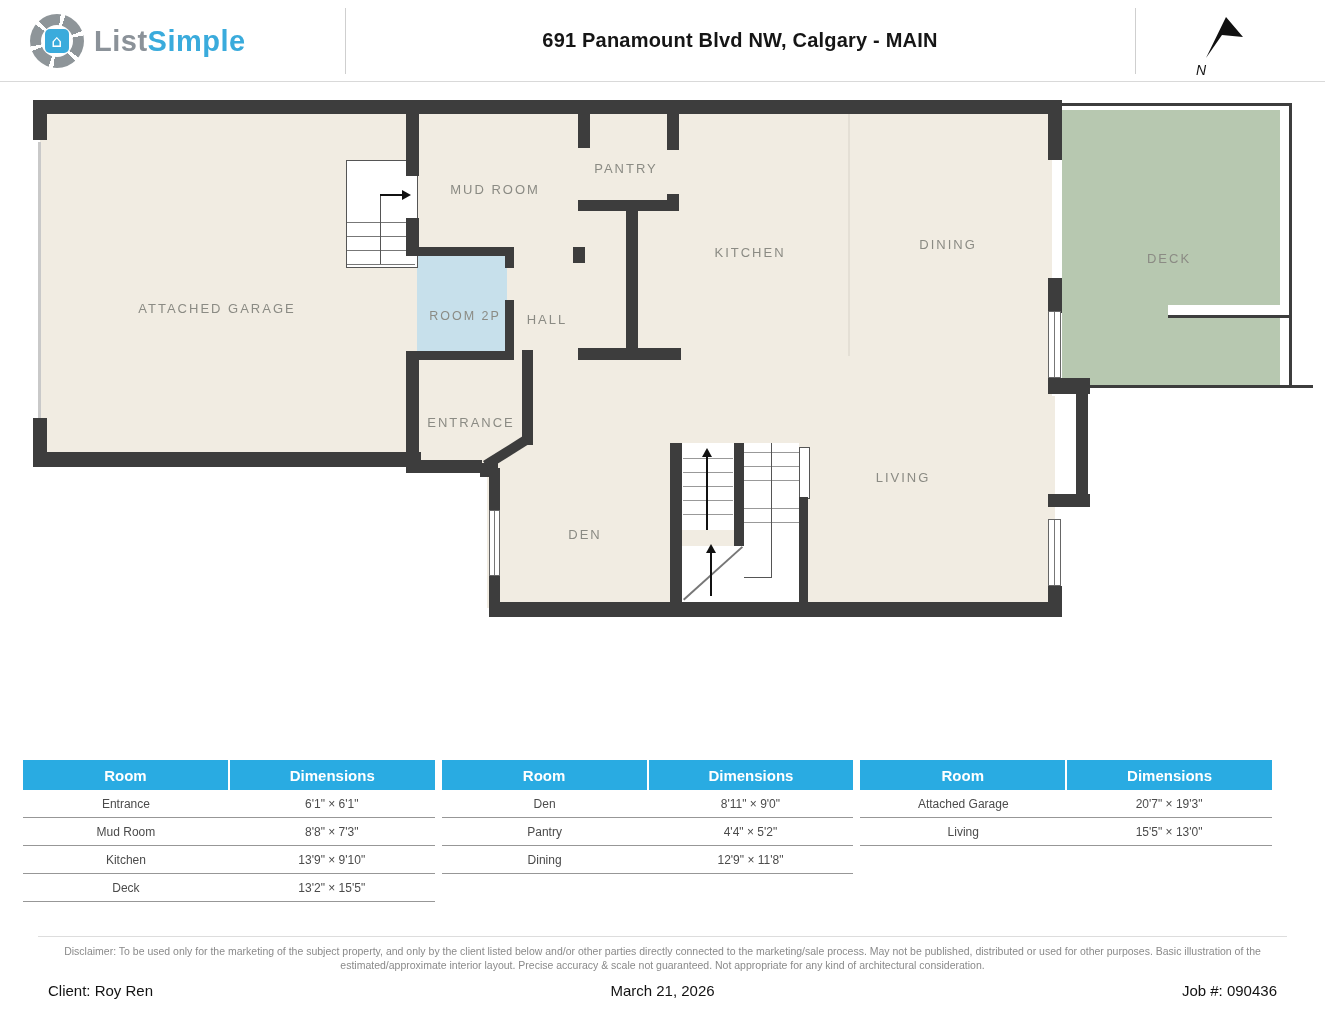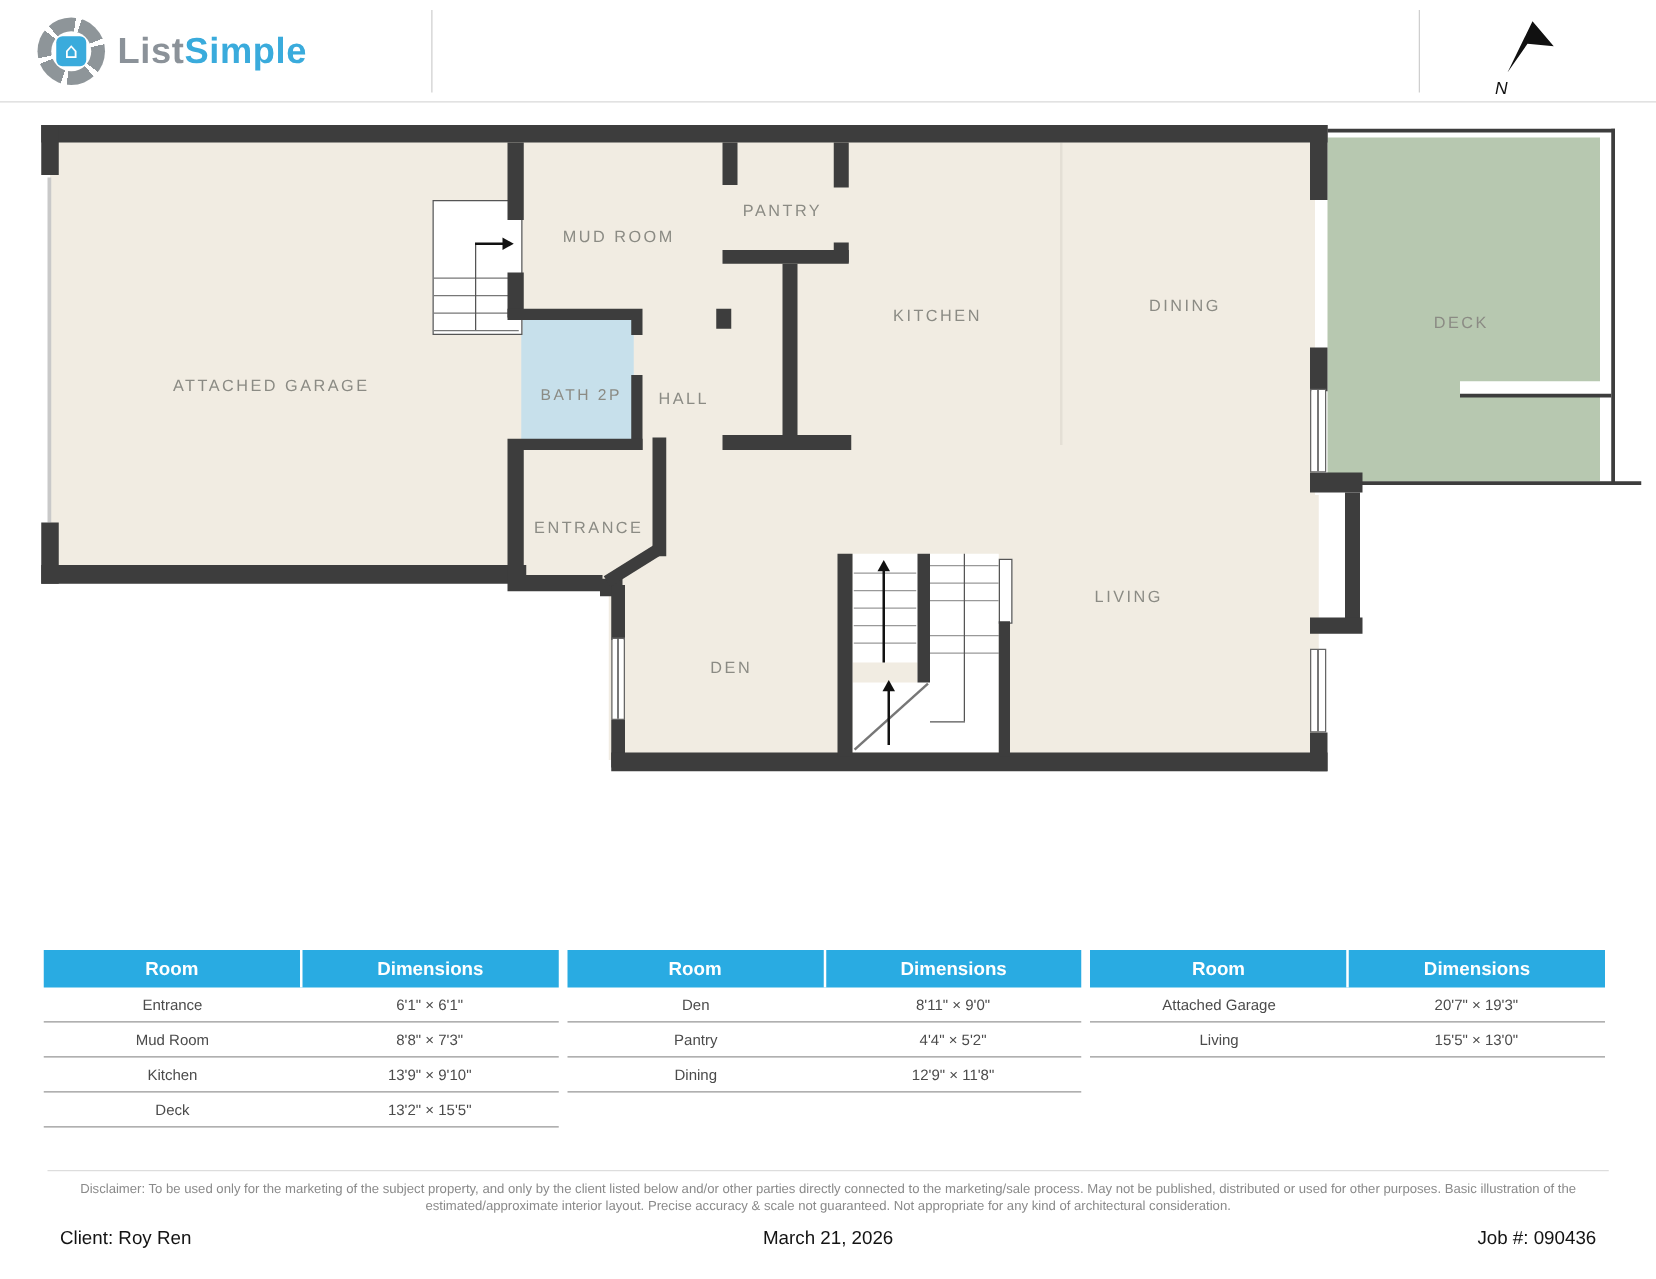--- a/index.html
+++ b/index.html
@@ -24,21 +24,21 @@
     font-size:20px;font-weight:700;color:#151515;letter-spacing:.2px;}
   .compass{position:absolute;left:1190px;top:12px;width:70px;height:66px;}
   .compass svg{position:absolute;left:8px;top:2px;}
   .compass .n{position:absolute;left:6px;top:50px;font-size:14px;font-style:italic;color:#111;}
   
   #plan{position:absolute;left:0;top:81px;width:1325px;height:560px;}
   #plan .abs{position:absolute;}
   .room-label{position:absolute;transform:translate(-50%,-50%);color:#8b8b84;font-size:13px;font-weight:500;
     letter-spacing:2px;white-space:nowrap;}
   
-  .dim-table{position:absolute;left:35px;top:760px;width:1249px;display:flex;gap:7px;}
+  .dim-table{position:absolute;left:23px;top:760px;width:1249px;display:flex;gap:7px;}
   .tgroup{flex:1;}
   .thead{display:flex;background:#29abe2;height:30px;}
   .th{flex:1;display:flex;align-items:center;justify-content:center;color:#fff;font-size:15px;font-weight:700;}
   .th:first-child{border-right:2px solid #fff;}
   .trow{display:flex;height:27px;border-bottom:1px solid #979797;}
   .td{flex:1;display:flex;align-items:center;justify-content:center;color:#4b4b4b;font-size:12px;}
   
   .disc-line{position:absolute;left:38px;top:936px;width:1249px;height:1px;background:#ddd;}
   .disclaimer{position:absolute;left:45px;top:944px;width:1235px;text-align:center;color:#8a8a8a;font-size:10.5px;line-height:14px;}
   .footer{position:absolute;left:48px;right:48px;top:982px;height:20px;font-size:15px;color:#131313;}
@@ -54,20 +54,21 @@
     <div class="logo-icon">
       <div class="aperture"></div>
       <div class="aperture-hole"></div>
       <div class="logo-house">⌂</div>
     </div>
     <div class="logo-text">
       <span class="t1">List</span><span class="t2">Simple</span>
     </div>
   </div>
   <div class="vdiv" style="left:345px;"></div>
+  <div class="title">691 Panamount Blvd NW, Calgary - MAIN</div>
   <div class="vdiv" style="left:1135px;"></div>
   <div class="compass">
     <svg width="48" height="48" viewBox="0 0 48 48">
       <polygon points="8,44 28,3 45,23 24,21" fill="#111"></polygon>
     </svg>
     <div class="n">N</div>
   </div>
 </div>
 
 <div id="plan">
@@ -146,21 +147,21 @@
     <div class="abs" style="left: 483px; top: 380px; width: 48px; height: 10px; background: rgb(61, 61, 61); transform: rotate(-32deg); transform-origin: 0px 0px;"></div>
     <div class="abs" style="left: 489px; top: 429px; width: 11px; height: 66px; border: 1px solid rgb(102, 102, 102); box-sizing: border-box; background: linear-gradient(to right, rgb(255, 255, 255) 44%, rgb(119, 119, 119) 44%, rgb(119, 119, 119) 56%, rgb(255, 255, 255) 56%);"></div>
     <div class="abs" style="left: 1048px; top: 230px; width: 13px; height: 67px; border: 1px solid rgb(102, 102, 102); box-sizing: border-box; background: linear-gradient(to right, rgb(255, 255, 255) 44%, rgb(119, 119, 119) 44%, rgb(119, 119, 119) 56%, rgb(255, 255, 255) 56%);"></div>
     <div class="abs" style="left: 1048px; top: 438px; width: 13px; height: 67px; border: 1px solid rgb(102, 102, 102); box-sizing: border-box; background: linear-gradient(to right, rgb(255, 255, 255) 44%, rgb(119, 119, 119) 44%, rgb(119, 119, 119) 56%, rgb(255, 255, 255) 56%);"></div>
     <div class="room-label" style="left:217px;top:227px;">ATTACHED GARAGE</div>
   <div class="room-label" style="left:495px;top:108px;">MUD ROOM</div>
   <div class="room-label" style="left:626px;top:87px;">PANTRY</div>
   <div class="room-label" style="left:750px;top:171px;">KITCHEN</div>
   <div class="room-label" style="left:948px;top:163px;">DINING</div>
   <div class="room-label" style="left:1169px;top:177px;">DECK</div>
-  <div class="room-label" style="left:465px;top:235px;font-size:12.5px;">BATH 2P</div>
+  <div class="room-label" style="left:465px;top:235px;font-size:12.5px;">ROOM 2P</div>
   <div class="room-label" style="left:547px;top:238px;">HALL</div>
   <div class="room-label" style="left:471px;top:341px;">ENTRANCE</div>
   <div class="room-label" style="left:585px;top:453px;">DEN</div>
   <div class="room-label" style="left:903px;top:396px;">LIVING</div>
 <div class="abs" style="left: 402px; top: 109px; width: 0px; height: 0px; border-top: 5px solid transparent; border-bottom: 5px solid transparent; border-left: 9px solid rgb(17, 17, 17);"></div>
     <div class="abs" style="left: 702px; top: 367px; width: 0px; height: 0px; border-left: 5px solid transparent; border-right: 5px solid transparent; border-bottom: 9px solid rgb(17, 17, 17);"></div>
     <div class="abs" style="left: 706px; top: 463px; width: 0px; height: 0px; border-left: 5px solid transparent; border-right: 5px solid transparent; border-bottom: 9px solid rgb(17, 17, 17);"></div>
   </div>
 
 <div class="dim-table">

